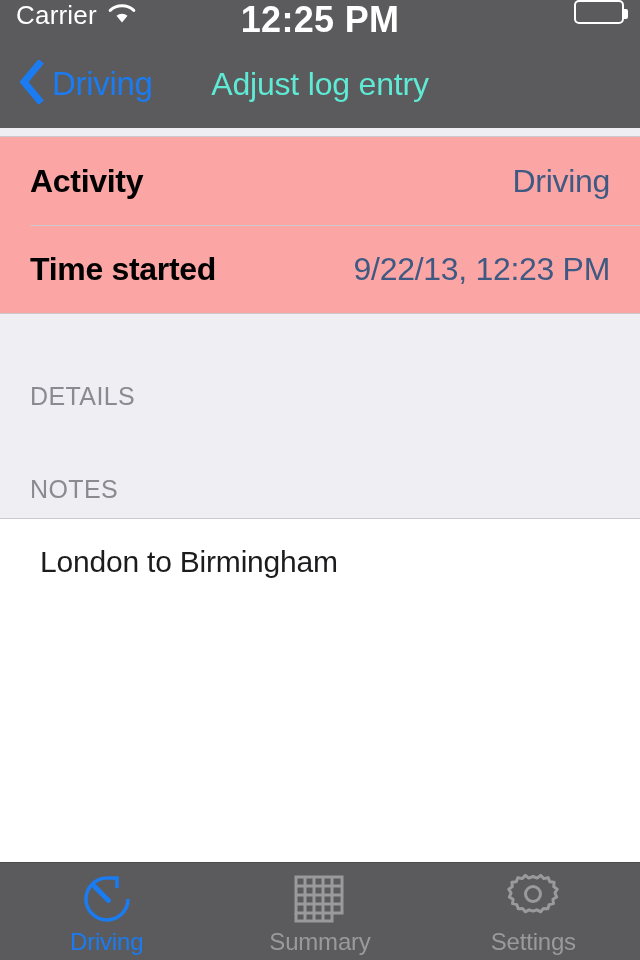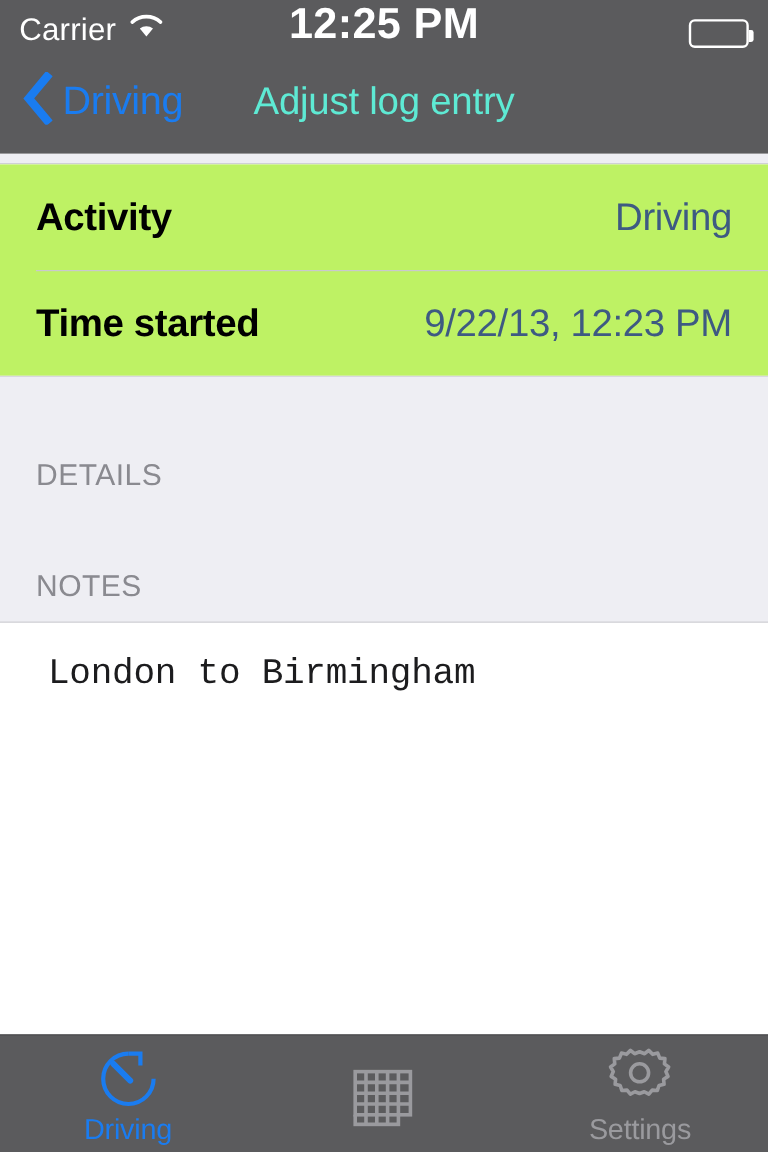--- a/index.html
+++ b/index.html
@@ -15,21 +15,21 @@
     width: 640px; height: 960px;
     background: #ffffff;
     display: flex; flex-direction: column;
   }
 
   
   .statusbar {
     height: 40px;
     background: #5b5b5d;
     color: #ffffff;
-    display: flex; align-items: flex-end;
+    display: flex; align-items: flex-start;
     padding: 0 16px;
     flex: 0 0 40px;
     position: relative;
   }
   .sb-left { display: flex; align-items: center; gap: 10px; }
   .sb-carrier { font-size: 26px; letter-spacing: .2px; }
   .wifi-ico { display: block; }
   .sb-time {
     position: absolute; left: 0; right: 0; top: 0; bottom: 0;
     display: flex; align-items: center; justify-content: center;
@@ -91,21 +91,21 @@
   .group {
     background: #ffffff;
     border-top: 1px solid #c9c9ce;
     border-bottom: 1px solid #c9c9ce;
   }
   .group.no-top { border-top: none; }
   .row {
     height: 88px;
     display: flex; align-items: center;
     padding: 0 30px;
-    background: #bef264;
+    background: #fca5a5;
     cursor: pointer;
     position: relative;
   }
   .row + .row::before {
     content: "";
     position: absolute; left: 30px; right: 0; top: 0;
     height: 1px; background: #c9c9ce;
   }
   .row-label {
     font-size: 32px; font-weight: bold; color: #000000;
@@ -126,21 +126,20 @@
     letter-spacing: .4px;
   }
   .section-header span { padding-bottom: 14px; }
 
   .notes-row {
     height: 86px;
     display: flex; align-items: center;
     padding: 13px 40px;
     background: #ffffff;
     cursor: text;
-    font-family: Liberation Mono, monospace;
   }
   .notes-text {
     font-size: 30px; color: #1c1c1e; font-weight: normal;
     letter-spacing: -.2px;
   }
   .filler { flex: 1 1 auto; background: #ffffff; }
 
   
   .tabbar {
     height: 98px;
@@ -252,20 +251,21 @@
             <line x1="2" y1="20" x2="48" y2="20"></line>
             <line x1="2" y1="29" x2="48" y2="29"></line>
             <line x1="11" y1="2" x2="11" y2="46"></line>
             <line x1="20" y1="2" x2="20" y2="46"></line>
             <line x1="29" y1="2" x2="29" y2="46"></line>
             <line x1="38" y1="2" x2="38" y2="38"></line>
             <path d="M2 38 L2 46 L38 46 L38 38"></path>
           </g>
         </svg>
       </span>
+      <span class="tab-label">Summary</span>
     </div>
 
     <div class="tab">
       <span class="tab-ico">
         <svg width="54" height="54" viewBox="0 0 54 54">
           <path d="M27 4.5 L31.2 6.1 L34.6 3.3 L37.9 6.6 L42.1 5.6 L43.8 9.8 L48.1 10.2 L47.7 14.6 L51.2 17.2 L48.9 21 L50.7 25 L47 27.3 L47.4 31.6 L43.2 32.6 L41.8 36.7 L37.5 36.4 L34.7 39.8 L30.9 37.8 L27 39.2 L23.1 37.8 L19.3 39.8 L16.5 36.4 L12.2 36.7 L10.8 32.6 L6.6 31.6 L7 27.3 L3.3 25 L5.1 21 L2.8 17.2 L6.3 14.6 L5.9 10.2 L10.2 9.8 L11.9 5.6 L16.1 6.6 L19.4 3.3 L22.8 6.1 Z" stroke="#9a9a9e" stroke-width="3" fill="none" stroke-linejoin="round"></path>
           <circle cx="27" cy="22" r="7.5" stroke="#9a9a9e" stroke-width="3" fill="none"></circle>
         </svg>
       </span>
       <span class="tab-label">Settings</span>

